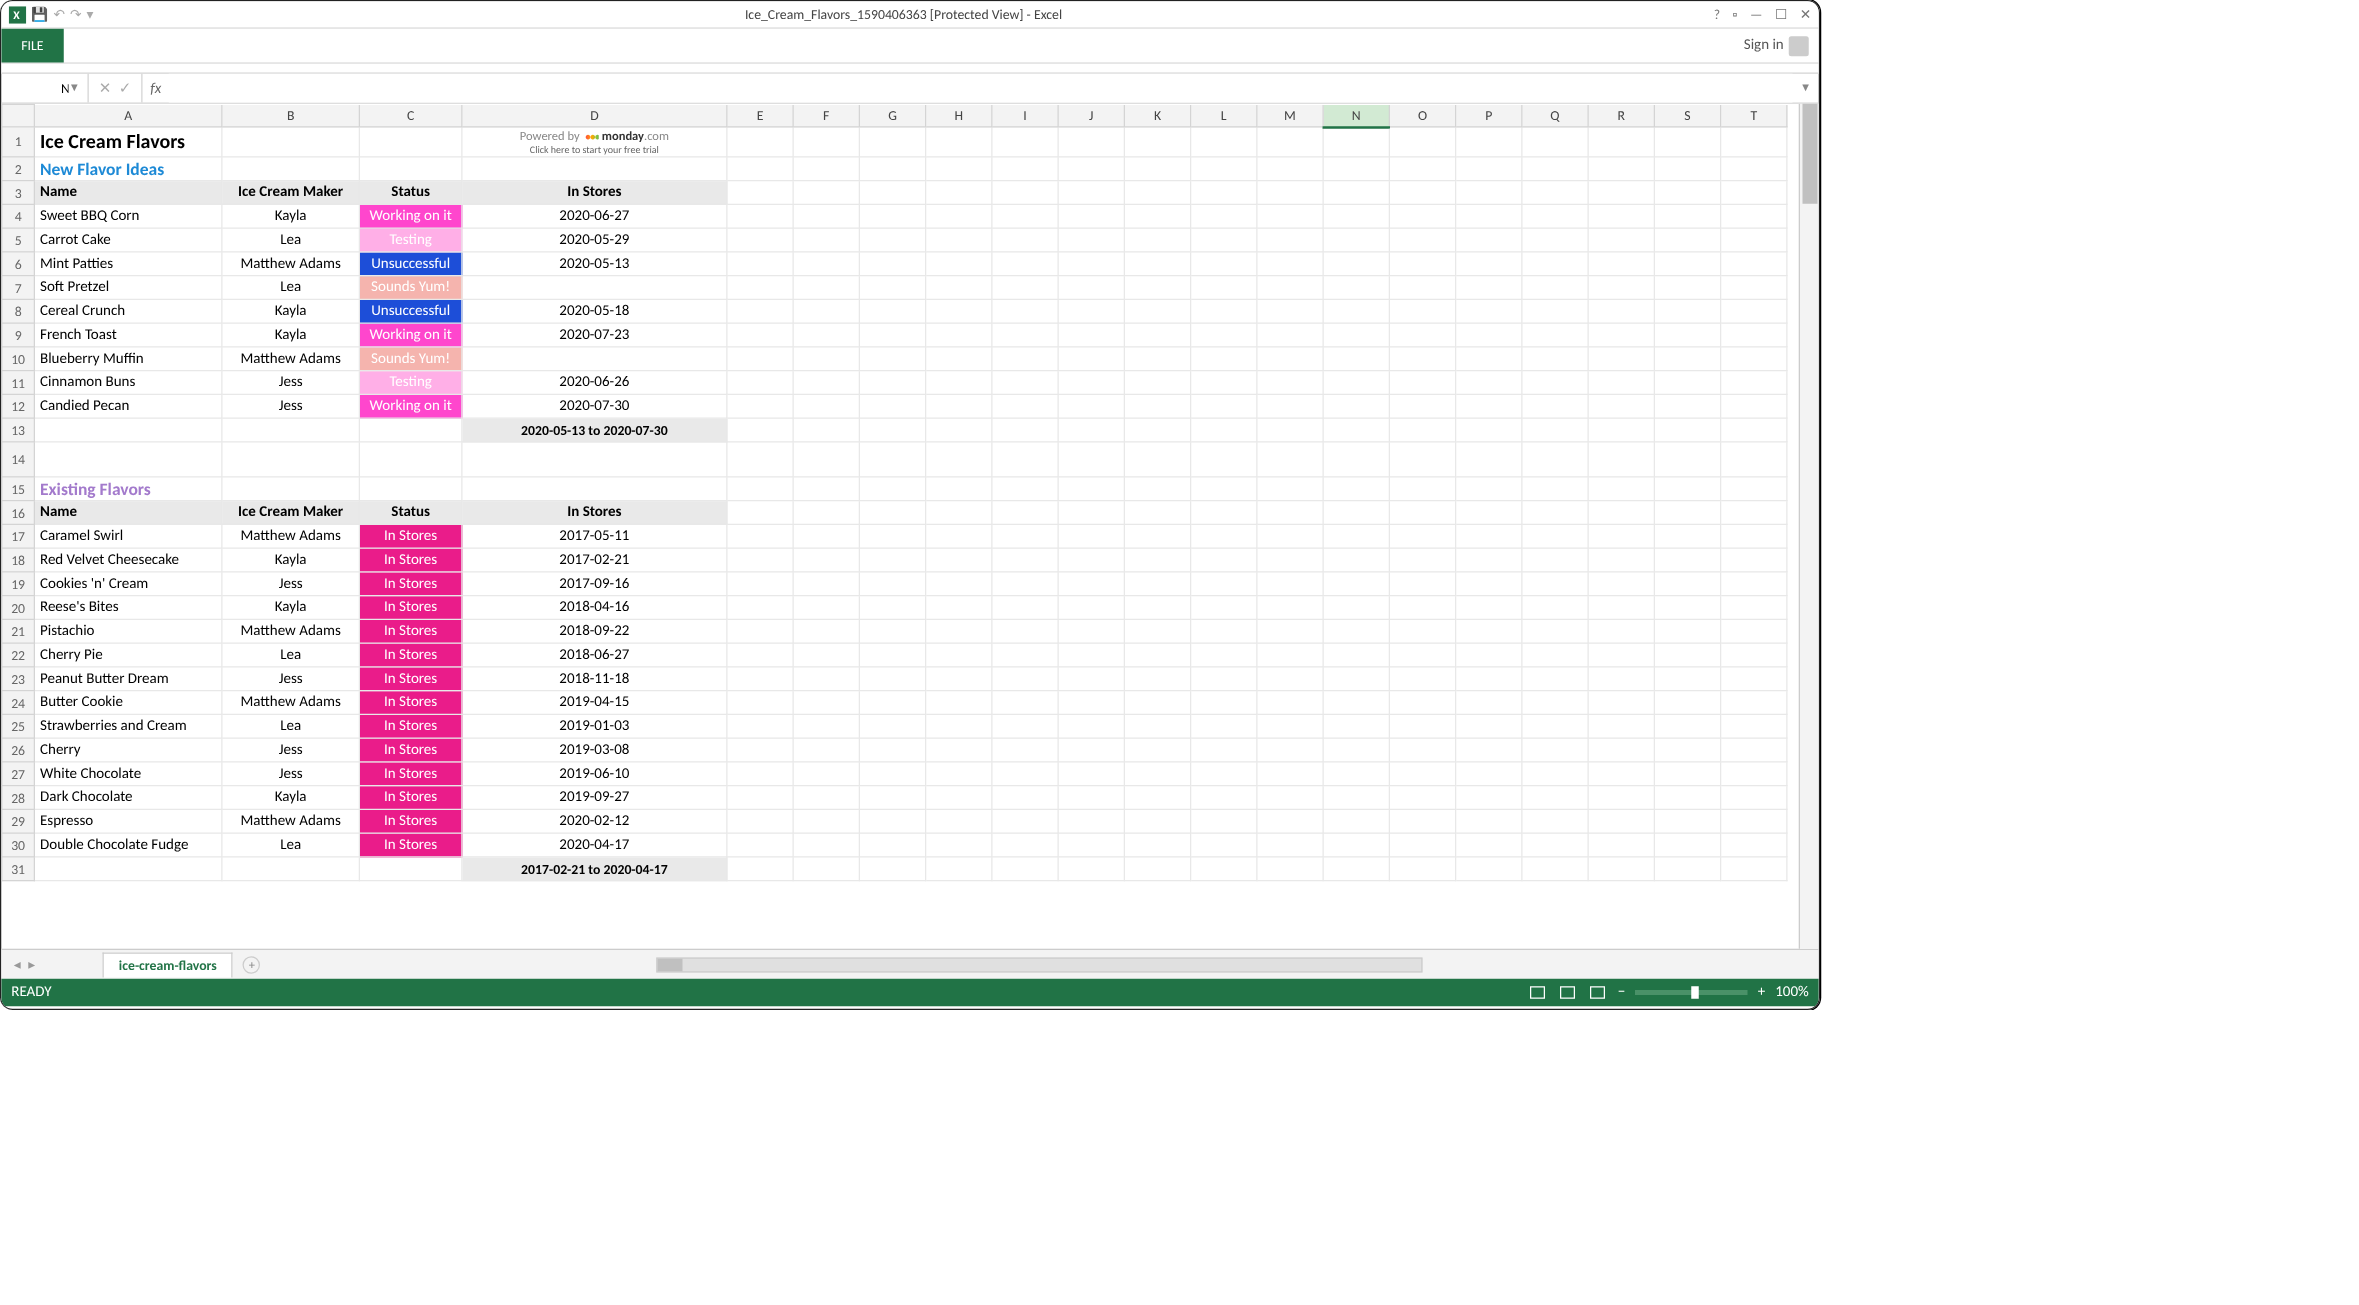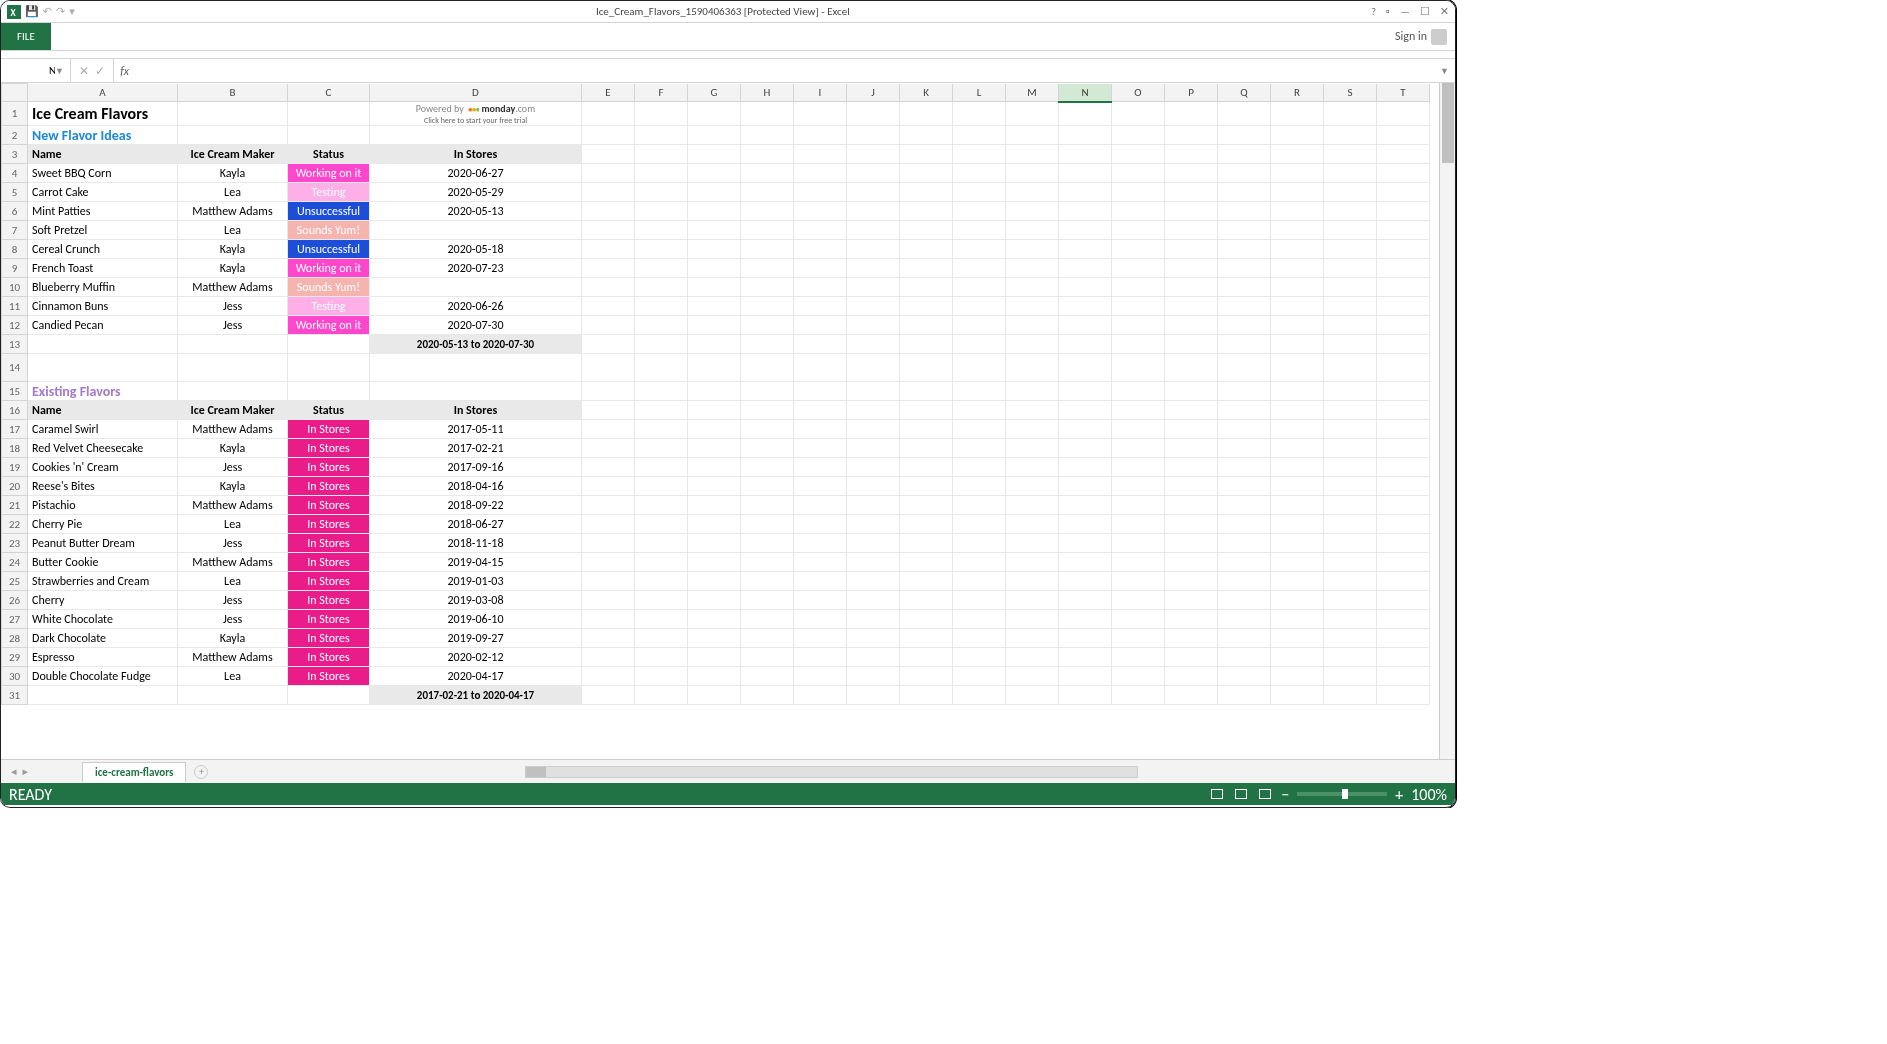--- a/index.html
+++ b/index.html
@@ -47,21 +47,21 @@
 .powered .m { color: #333; font-weight: bold; }
 .powered .dots::before { content: "●●●"; font-size: 8px; letter-spacing: -1px; background: linear-gradient(90deg,#f44,#fa0,#5c5); -webkit-background-clip: text; color: transparent; margin: 0 2px; }
 .powered-sub { font-size: 8px; color: #666; text-align: center; }
 .sheet-tabs { height: 24px; display: flex; align-items: center; border-top: 1px solid #ccc; font-size: 11px; background: #f3f3f3; }
 .sheet-tabs .nav { display: flex; gap: 6px; padding: 0 10px; color: #999; }
 .sheet-tab { background: #fff; border: 1px solid #ccc; border-bottom: none; padding: 3px 12px; font-weight: bold; color: #217346; margin-left: 44px; }
 .sheet-tabs .plus { margin-left: 8px; color: #888; border: 1px solid #ccc; border-radius: 50%; width: 14px; height: 14px; display: flex; align-items: center; justify-content: center; font-size: 10px; }
 .hscroll { flex: 1; display: flex; justify-content: center; align-items: center; padding: 0 10px; }
 .hscroll-track { width: 50%; height: 12px; background: #e0e0e0; position: relative; border: 1px solid #ccc; }
 .hscroll-thumb { position: absolute; left: 0; width: 20px; height: 100%; background: #c0c0c0; }
-.statusbar { height: 22px; background: #217346; color: #fff; display: flex; align-items: center; font-size: 16px; padding: 0 8px; }
+.statusbar { height: 22px; background: #217346; color: #fff; display: flex; align-items: center; font-size: 12px; padding: 0 8px; }
 .statusbar .right { margin-left: auto; display: flex; align-items: center; gap: 8px; }
 .zoom-slider { width: 90px; height: 4px; background: #4a9168; position: relative; }
 .zoom-slider::after { content: ""; position: absolute; left: 50%; top: -3px; width: 6px; height: 10px; background: #fff; }
 .vscroll { width: 16px; background: #f3f3f3; border-left: 1px solid #ccc; position: relative; }
 .vscroll-thumb { position: absolute; top: 0; left: 2px; width: 12px; height: 80px; background: #c0c0c0; }
 .app { width: 1456px; height: 808px; border: 1px solid #222; border-radius: 10px; overflow: hidden; display: flex; flex-direction: column; box-shadow: 0 0 0 1px #000; }
 .view-icon { display: inline-block; width: 12px; height: 10px; border: 1px solid #fff; margin: 0 2px; }
 </style>
 </head>
 <body>

